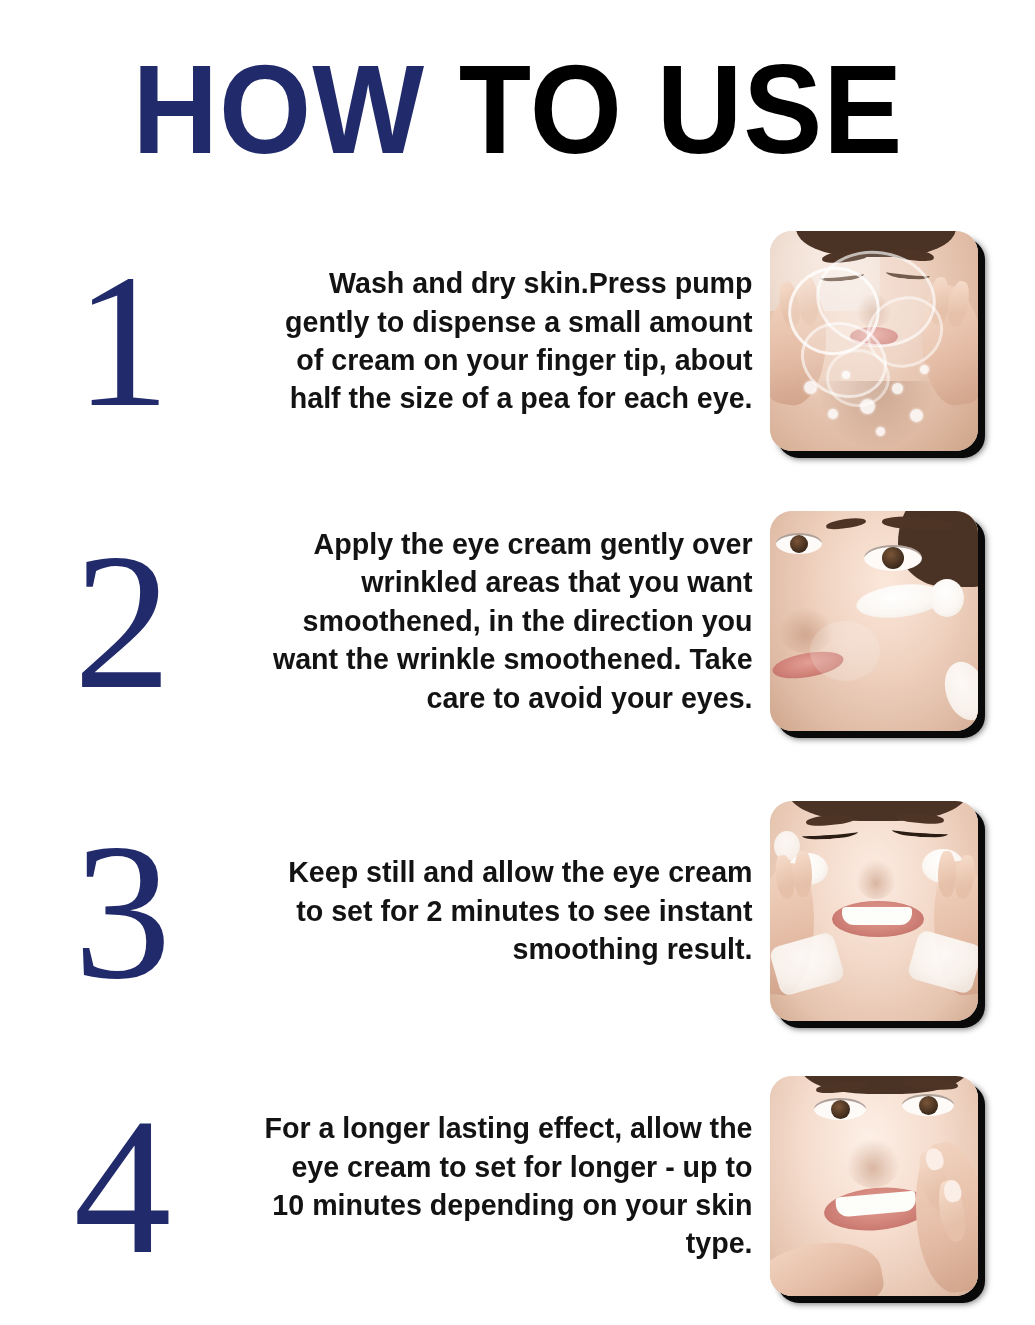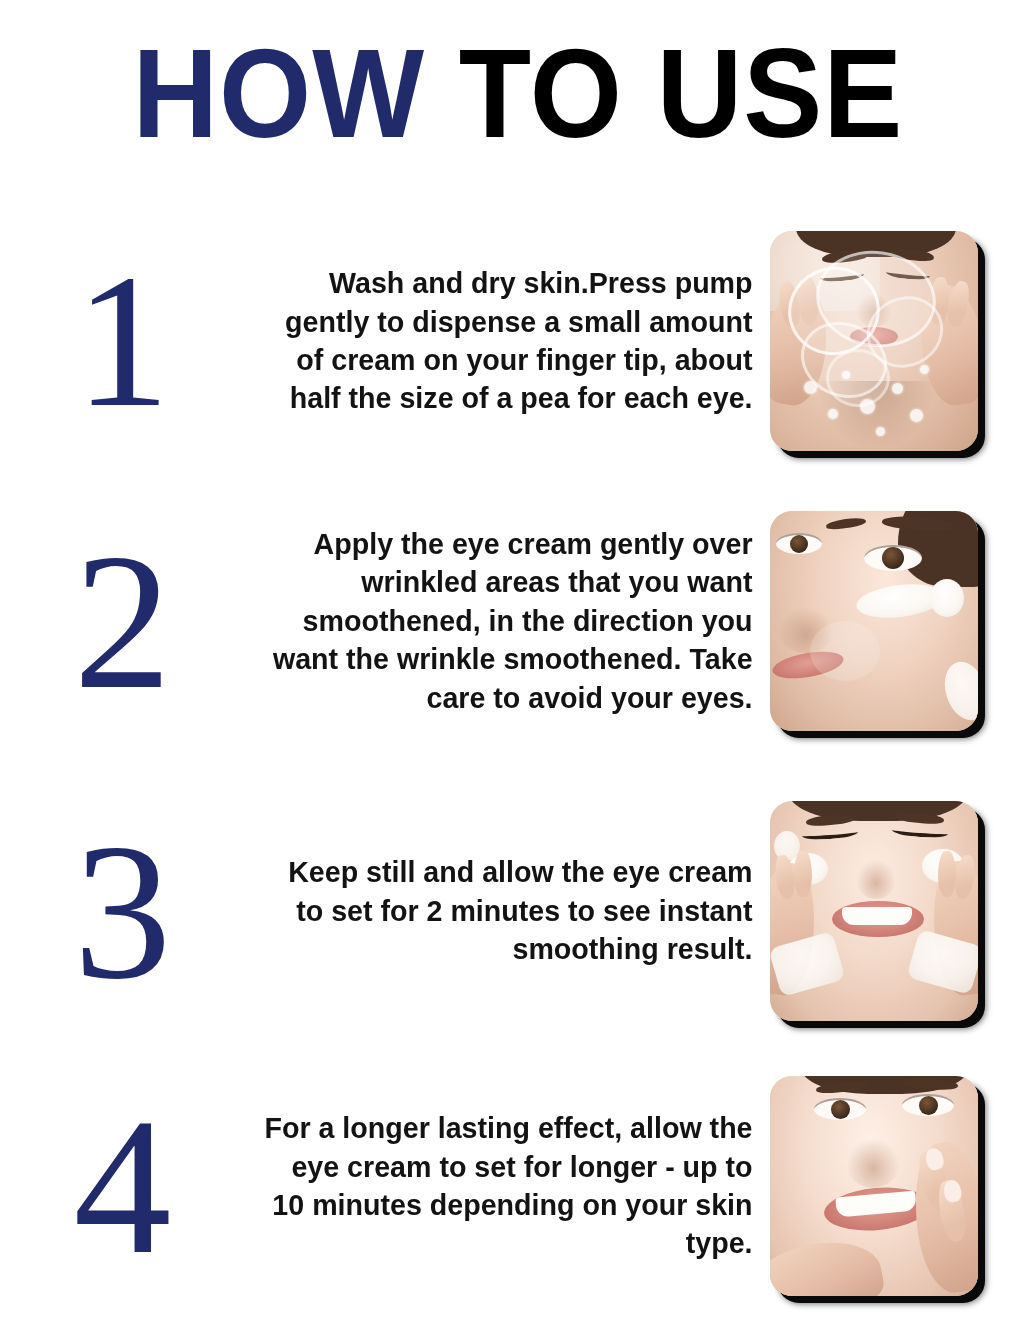--- a/index.html
+++ b/index.html
@@ -15,21 +15,21 @@
   #poster {
     position: relative;
     width: 1035px;
     height: 1325px;
     background: #ffffff;
   }
 
   
   .title-wrap {
     position: absolute;
-    top: 34px;
+    top: 50px;
     left: 0;
     width: 1035px;
     height: 120px;
     display: flex;
     align-items: center;
     justify-content: center;
     white-space: nowrap;
   }
   .title-text {
     font-family: "Liberation Sans", sans-serif;

